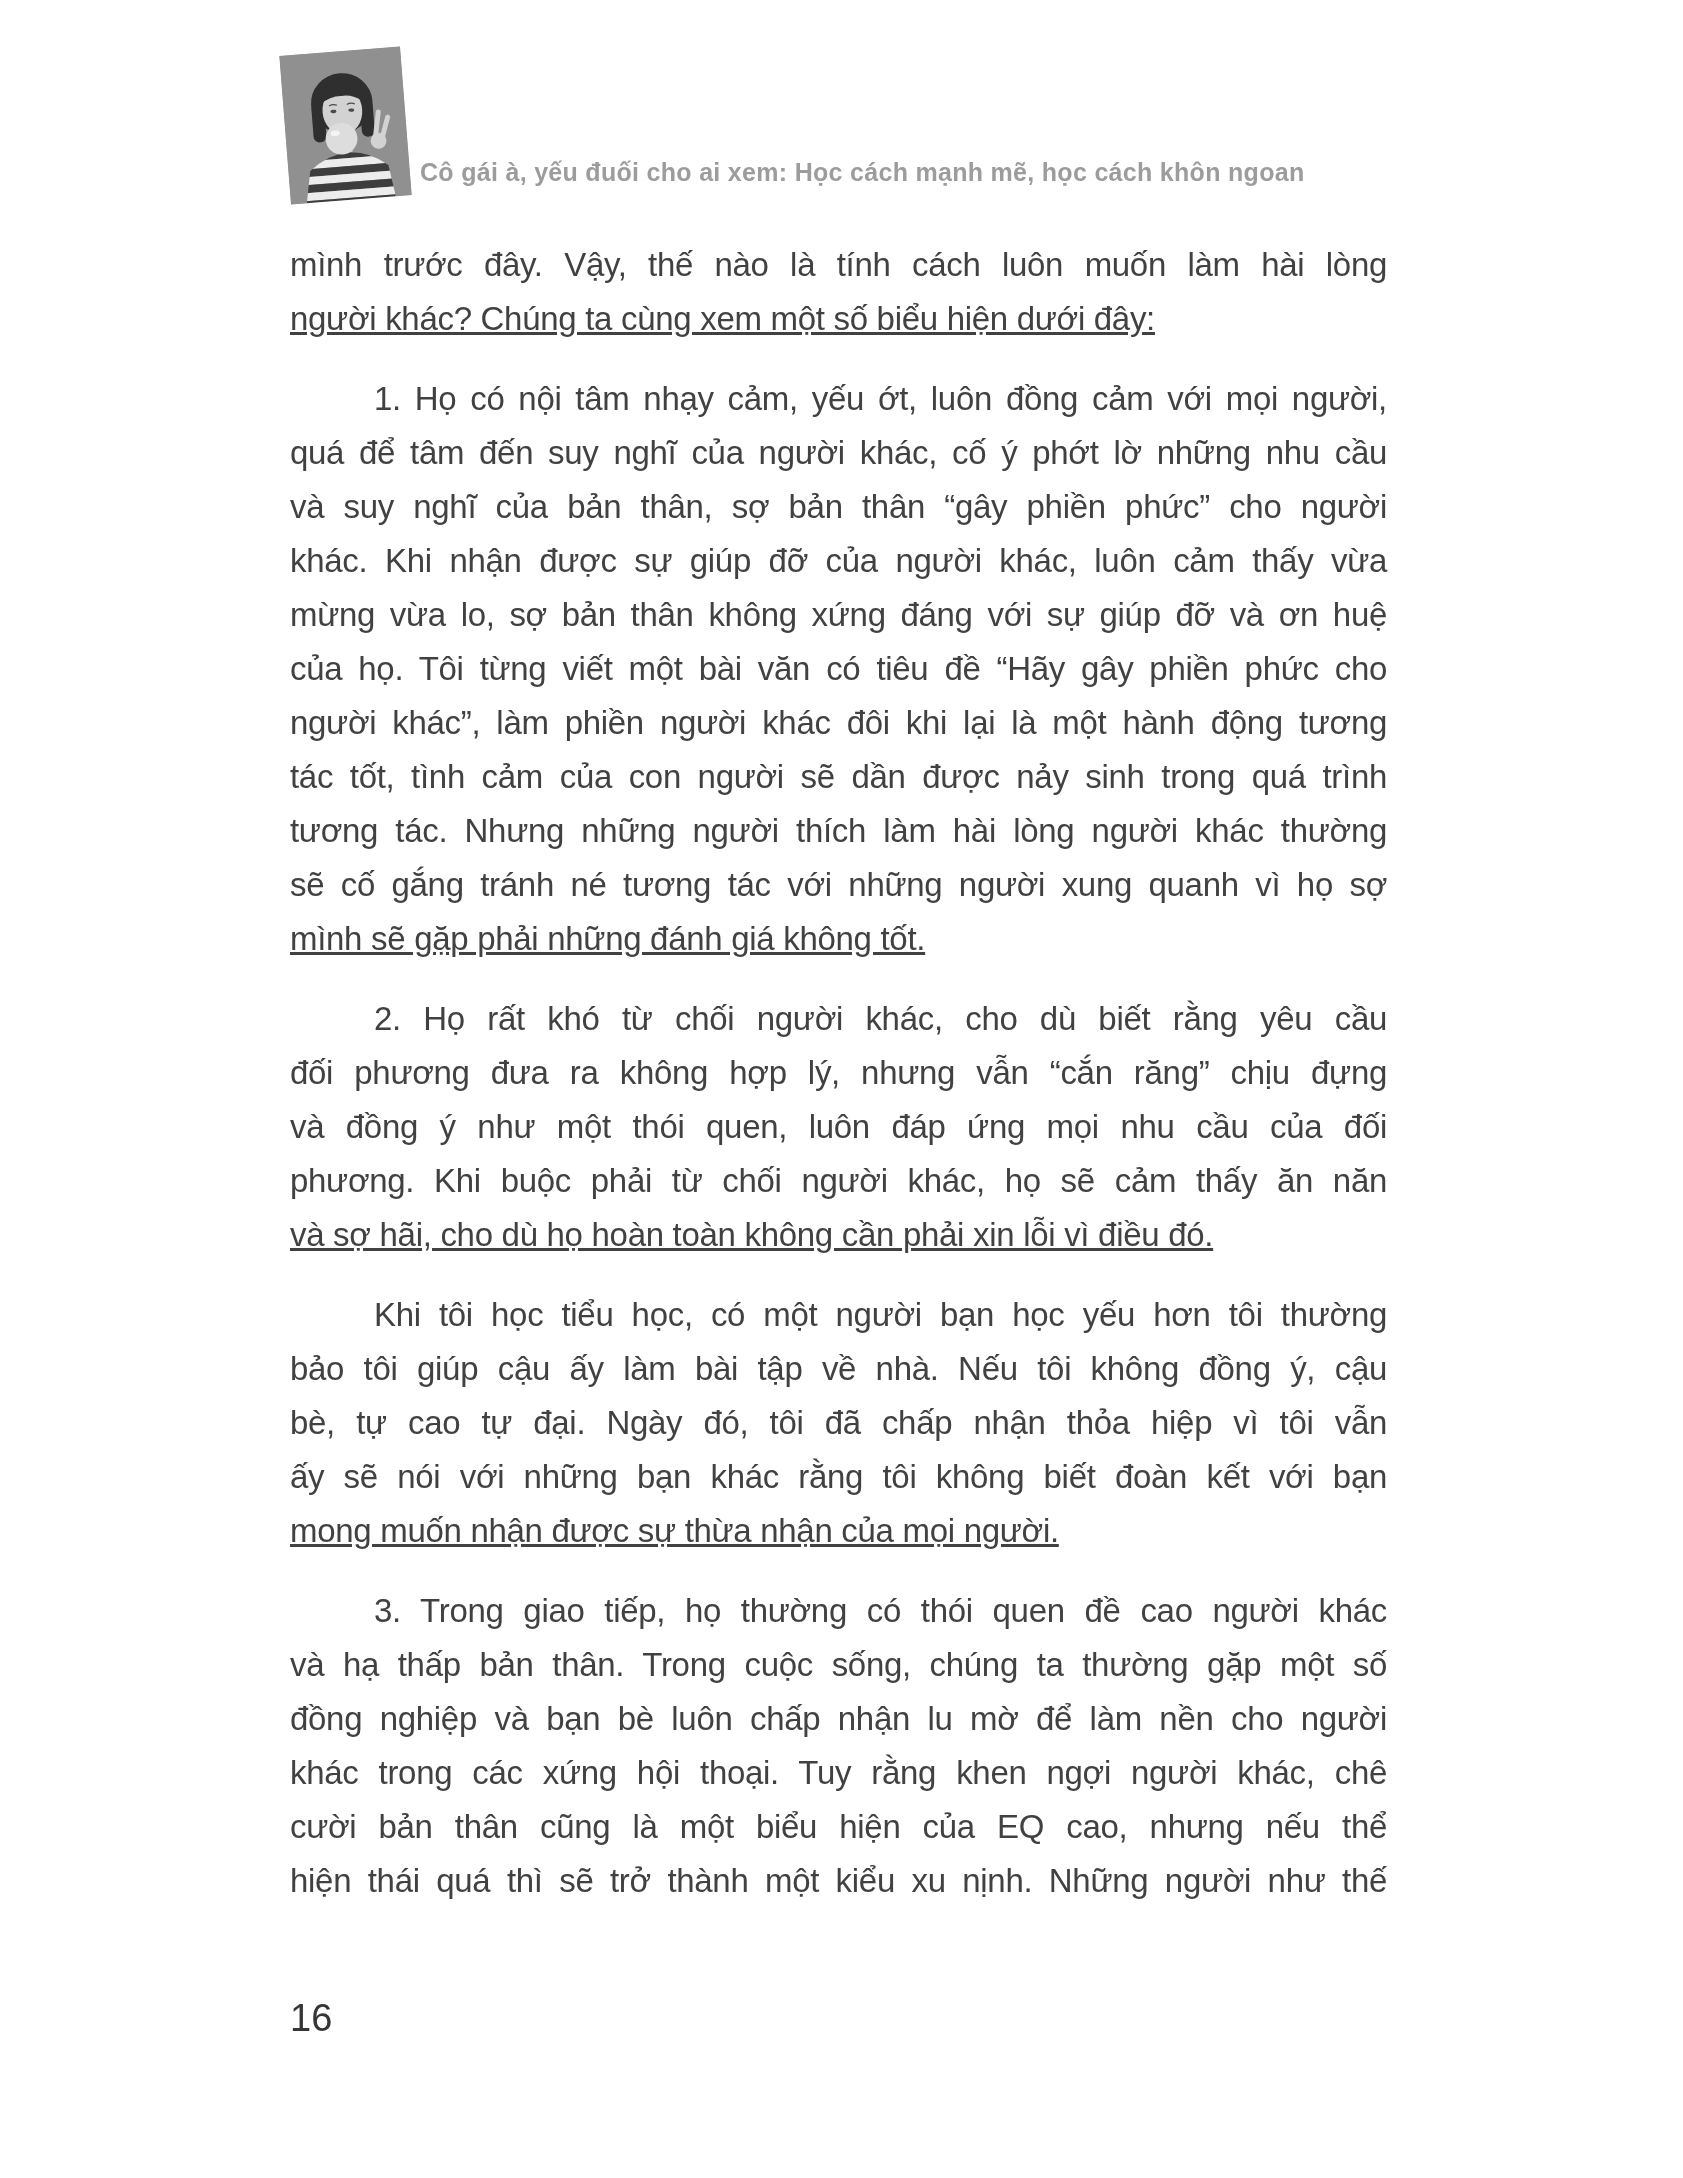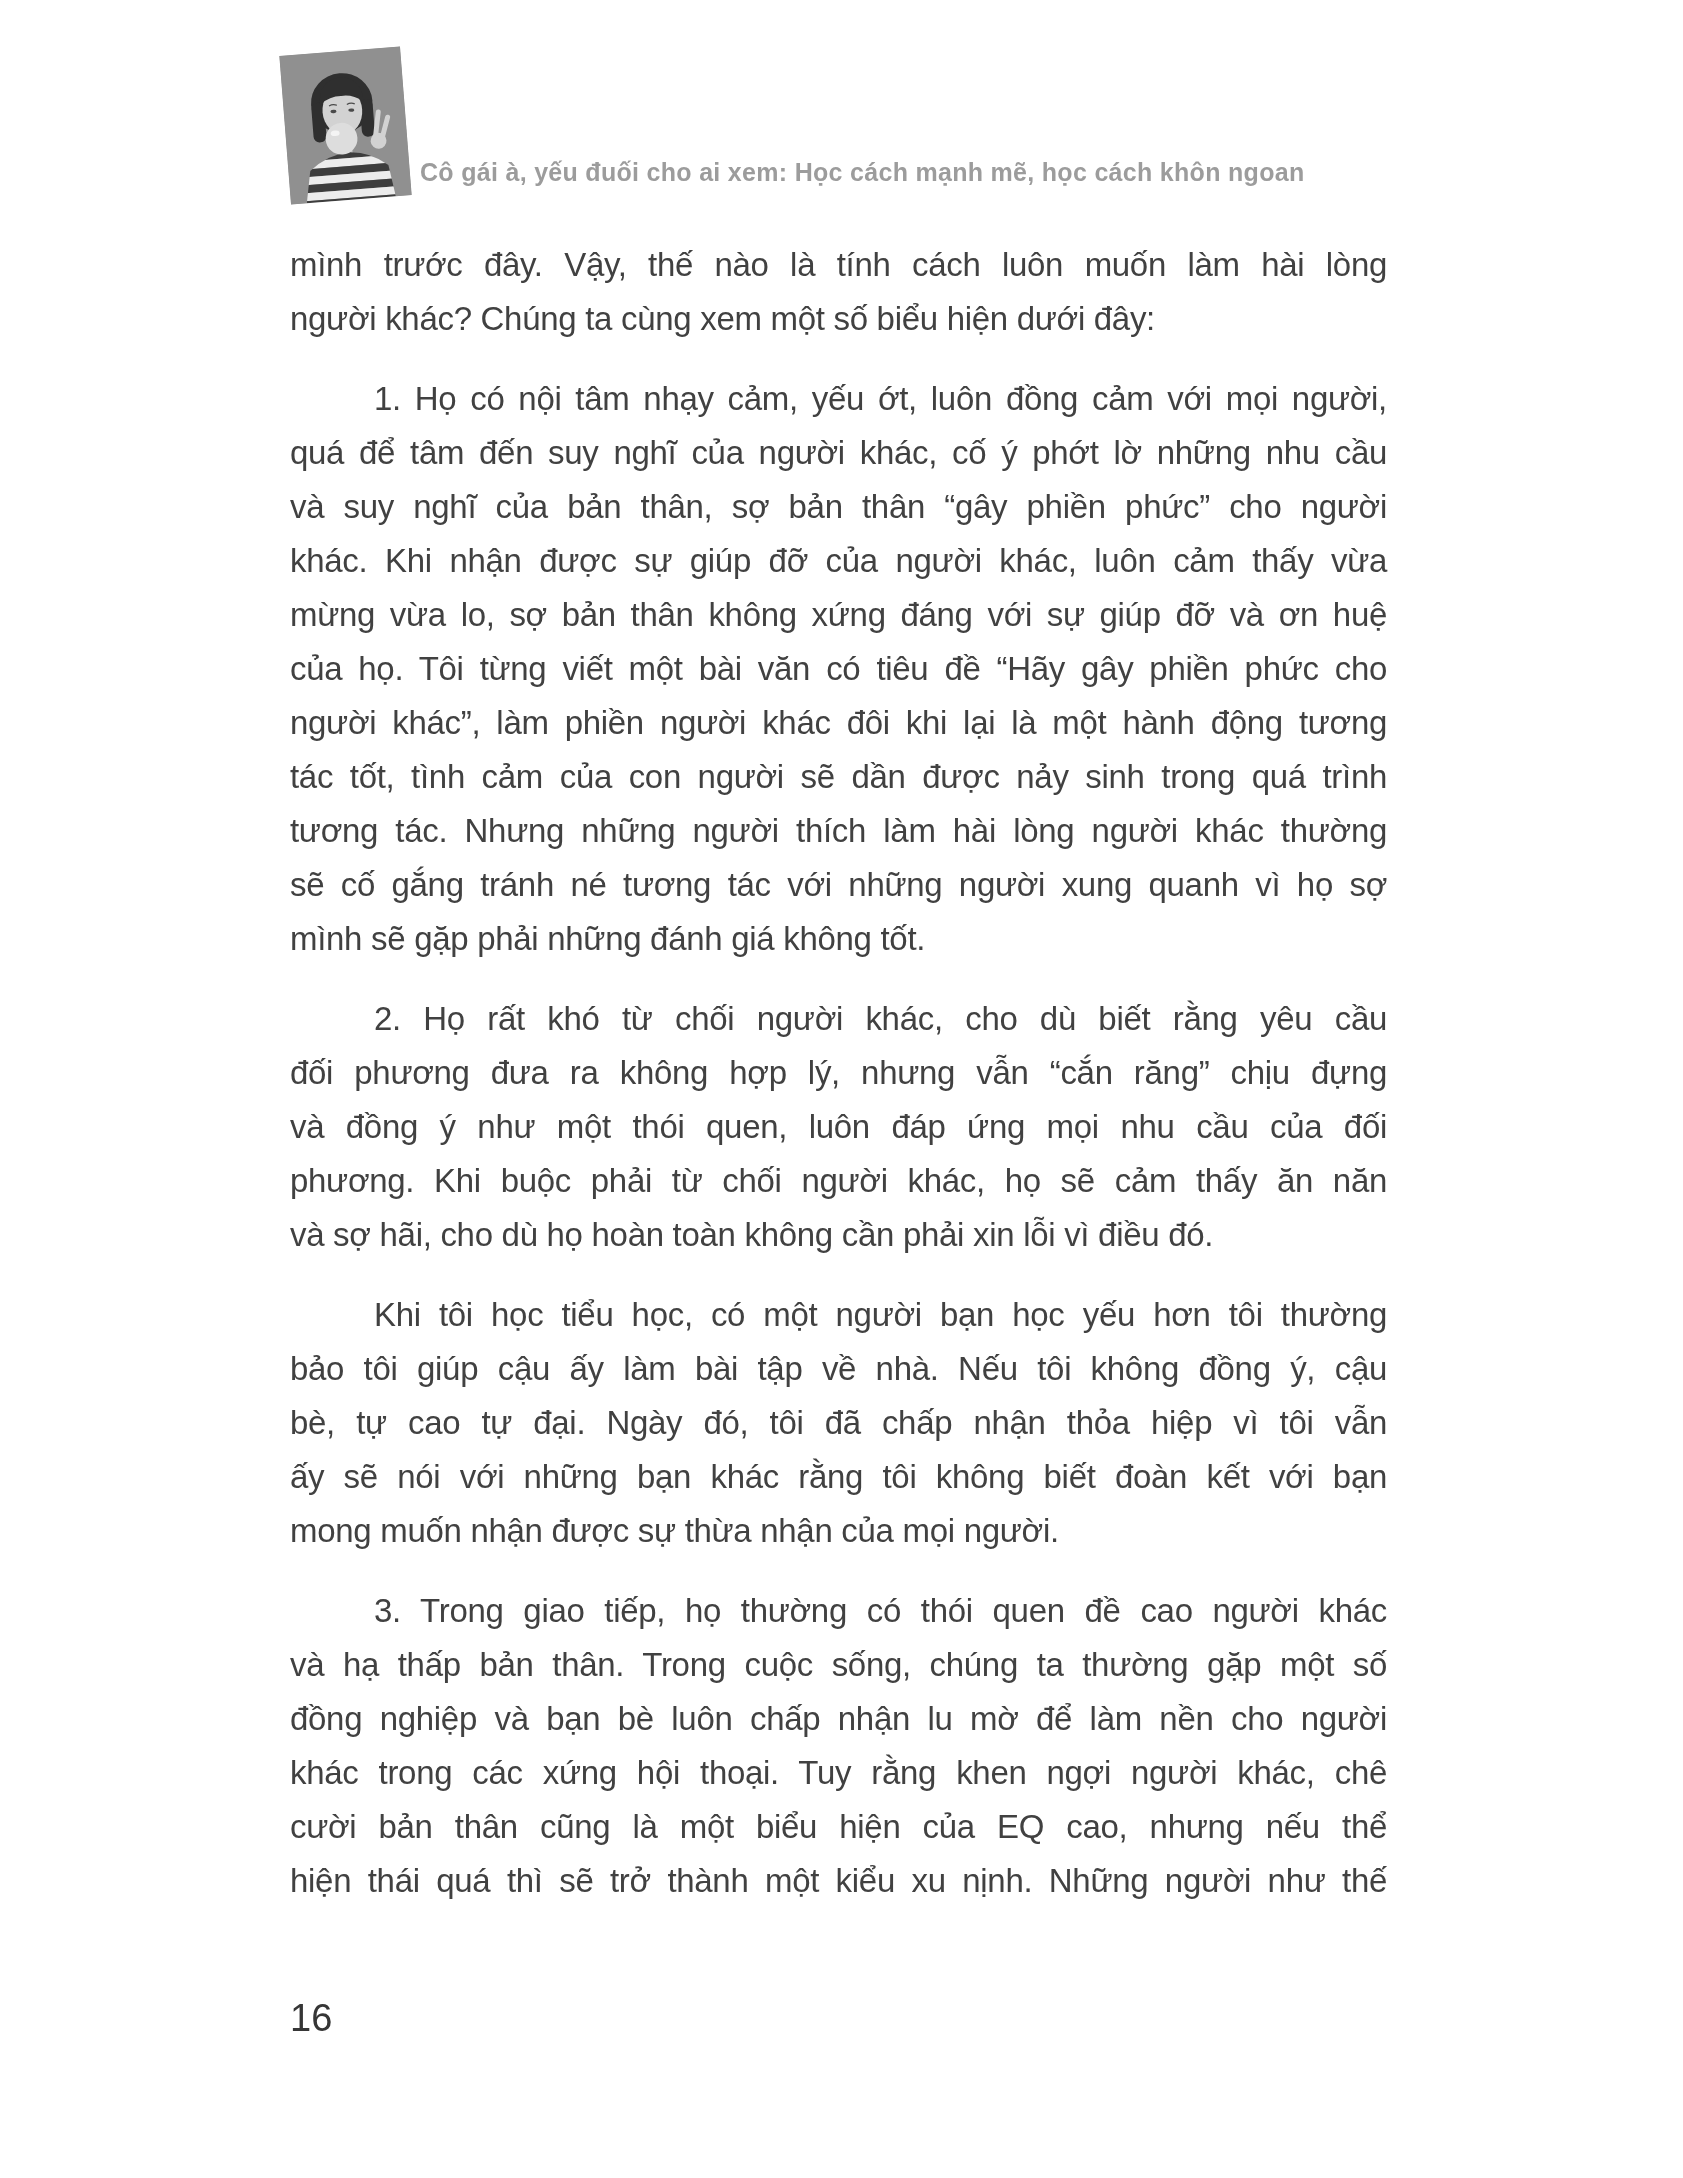--- a/index.html
+++ b/index.html
@@ -56,20 +56,21 @@
     text-align: justify;
     text-align-last: justify;
     overflow: visible;
     white-space: normal;
   }
   .ln-last {
     height: 54px;
     line-height: 54px;
     text-align: left;
     text-align-last: left;
+    text-decoration: underline;
   }
   .indent { padding-left: 84px; }
 
   
   .page-number {
     position: absolute;
     left: 290px;
     top: 1996px;
     font-size: 38px;
     color: #363636;

